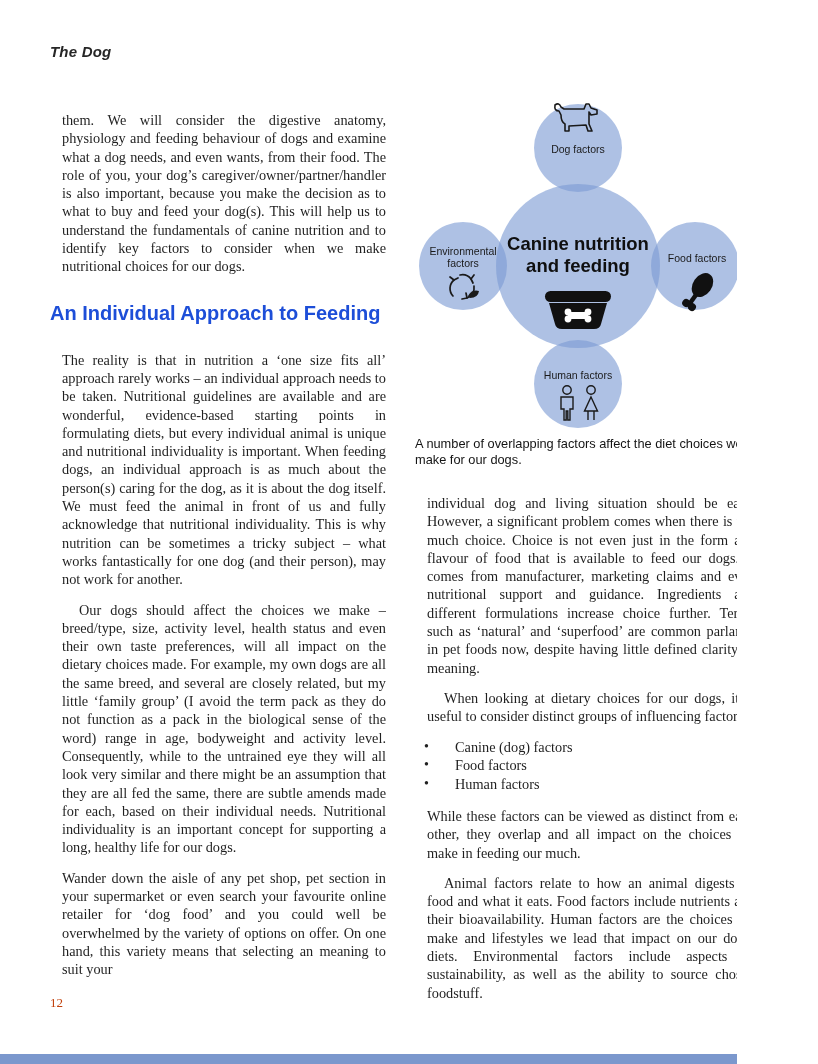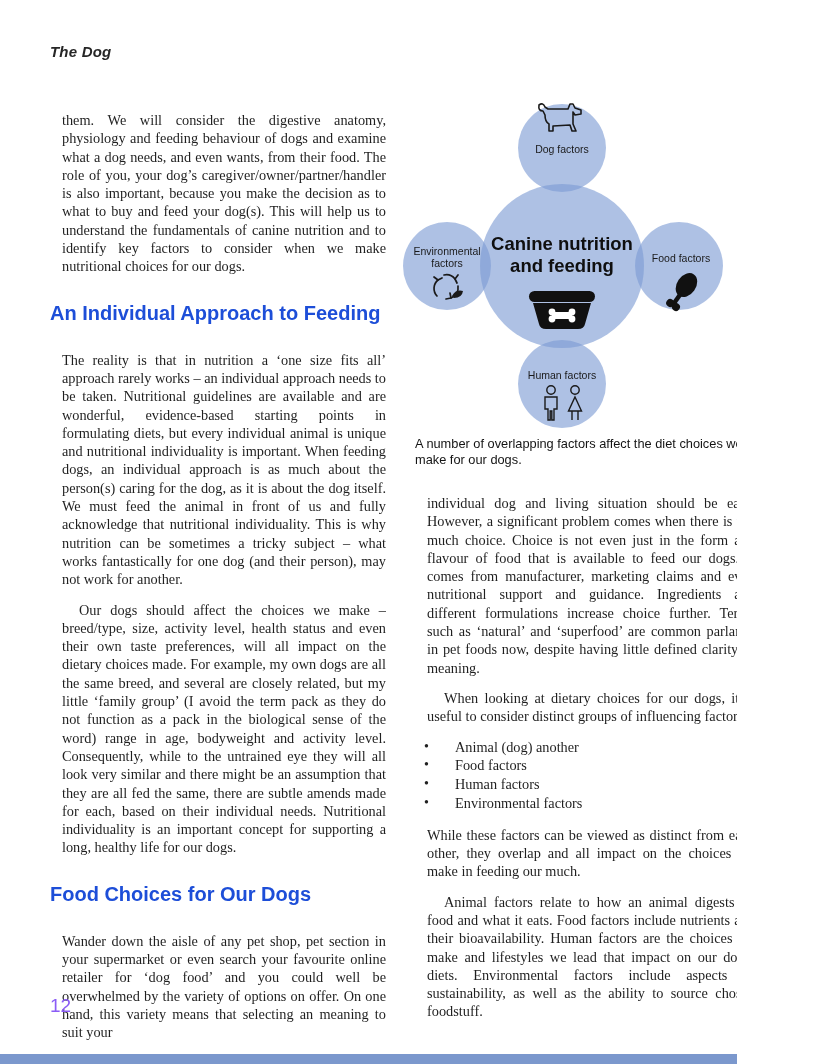--- a/index.html
+++ b/index.html
@@ -12,40 +12,39 @@
   .leftcol{left:50px;top:99px;width:348px;}
   .rightcol{left:415px;top:482px;width:352px;}
   .sect{font-family:"Liberation Sans",sans-serif;font-weight:700;font-size:20px;line-height:25px;
         color:#1d4ed8;text-align:left;margin:25px 0 25px 0;}
   .indent{text-indent:17px;}
   ul.factors{margin:11px 0 13px 0;padding:0;list-style:none;}
   ul.factors li{position:relative;padding-left:40px;line-height:18.8px;text-align:left;}
   ul.factors li::before{content:"\2022";position:absolute;left:9px;top:0;font-size:14px;}
   .caption{position:absolute;left:415px;top:436px;width:352px;font-family:"Liberation Sans",sans-serif;
            font-size:12.8px;line-height:15.8px;color:#141414;text-align:left;}
-  .fig{position:absolute;left:392px;top:98px;width:356px;height:338px;}
-  .pagenum{position:absolute;left:50px;top:995px;font-family:Liberation Sans, sans-serif;
-           font-size:19px;color:#8b5cf6;}
+  .fig{position:absolute;left:408px;top:98px;width:356px;height:338px;}
+  .pagenum{position:absolute;left:50px;top:995px;font-family:Liberation Serif, serif;
+           font-size:13px;color:#c2410c;}
   .footer-bar{position:absolute;left:0;top:1054px;width:818px;height:10px;}
   .lbl{font-family:"Liberation Sans",sans-serif;font-size:10.5px;fill:#1a1a1a;}
   .ctitle{font-family:"Liberation Sans",sans-serif;font-size:18.5px;font-weight:700;fill:#0f0f0f;}
 </style>
 </head>
 <body>
 
 <div class="page">
 
   <div class="runhead">The Dog</div>
 
   <div class="col leftcol">
     <p>them. We will consider the digestive anatomy, physiology and feeding behaviour of dogs and examine what a dog needs, and even wants, from their food. The role of you, your dog’s caregiver/owner/partner/handler is also important, because you make the decision as to what to buy and feed your dog(s). This will help us to understand the fundamentals of canine nutrition and to identify key factors to consider when we make nutritional choices for our dogs.</p>
     <div class="sect">An Individual Approach to Feeding</div>
     <p>The reality is that in nutrition a ‘one size fits all’ approach rarely works – an individual approach needs to be taken. Nutritional guidelines are available and are wonderful, evidence-based starting points in formulating diets, but every individual animal is unique and nutritional individuality is important. When feeding dogs, an individual approach is as much about the person(s) caring for the dog, as it is about the dog itself. We must feed the animal in front of us and fully acknowledge that nutritional individuality. This is why nutrition can be sometimes a tricky subject – what works fantastically for one dog (and their person), may not work for another.</p>
     <p class="indent">Our dogs should affect the choices we make – breed/type, size, activity level, health status and even their own taste preferences, will all impact on the dietary choices made. For example, my own dogs are all the same breed, and several are closely related, but my little ‘family group’ (I avoid the term pack as they do not function as a pack in the biological sense of the word) range in age, bodyweight and activity level. Consequently, while to the untrained eye they will all look very similar and there might be an assumption that they are all fed the same, there are subtle amends made for each, based on their individual needs. Nutritional individuality is an important concept for supporting a long, healthy life for our dogs.</p>
-    <div class="sect">Food Choices for Our Dogs</div>
     <p>Wander down the aisle of any pet shop, pet section in your supermarket or even search your favourite online retailer for ‘dog food’ and you could well be overwhelmed by the variety of options on offer. On one hand, this variety means that selecting an meaning to suit your</p>
   </div>
 
   <div class="fig">
     <svg width="356" height="338" viewBox="0 0 356 338" xmlns="http://www.w3.org/2000/svg">
 
       <circle cx="170" cy="50" r="44" fill-opacity="0.62" fill="#7d9bd4"></circle>
       <circle cx="55" cy="168" r="44" fill-opacity="0.62" fill="#7d9bd4"></circle>
       <circle cx="287" cy="168" r="44" fill-opacity="0.62" fill="#7d9bd4"></circle>
       <circle cx="170" cy="286" r="44" fill-opacity="0.62" fill="#7d9bd4"></circle>
@@ -100,24 +99,23 @@
       </g>
     </svg>
   </div>
 
   <div class="caption">A number of overlapping factors affect the diet choices we make for our dogs.</div>
 
   <div class="col rightcol">
     <p>individual dog and living situation should be easy. However, a significant problem comes when there is too much choice. Choice is not even just in the form and flavour of food that is available to feed our dogs. It comes from manufacturer, marketing claims and even nutritional support and guidance. Ingredients and different formulations increase choice further. Terms such as ‘natural’ and ‘superfood’ are common parlance in pet foods now, despite having little defined clarity of meaning.</p>
     <p class="indent">When looking at dietary choices for our dogs, it is useful to consider distinct groups of influencing factors:</p>
     <ul class="factors">
-      <li><span>Animal (dog) another</span></li>
+      <li><span>Canine (dog) factors</span></li>
       <li><span>Food factors</span></li>
       <li><span>Human factors</span></li>
-      <li><span>Environmental factors</span></li>
     </ul>
     <p>While these factors can be viewed as distinct from each other, they overlap and all impact on the choices we make in feeding our much.</p>
     <p class="indent">Animal factors relate to how an animal digests its food and what it eats. Food factors include nutrients and their bioavailability. Human factors are the choices we make and lifestyles we lead that impact on our dogs’ diets. Environmental factors include aspects of sustainability, as well as the ability to source chosen foodstuff.</p>
   </div>
 
   <div class="pagenum">12</div>
   <div class="footer-bar" style="background: rgb(123, 152, 205);"></div>
 </div>
 
 </body></html>

